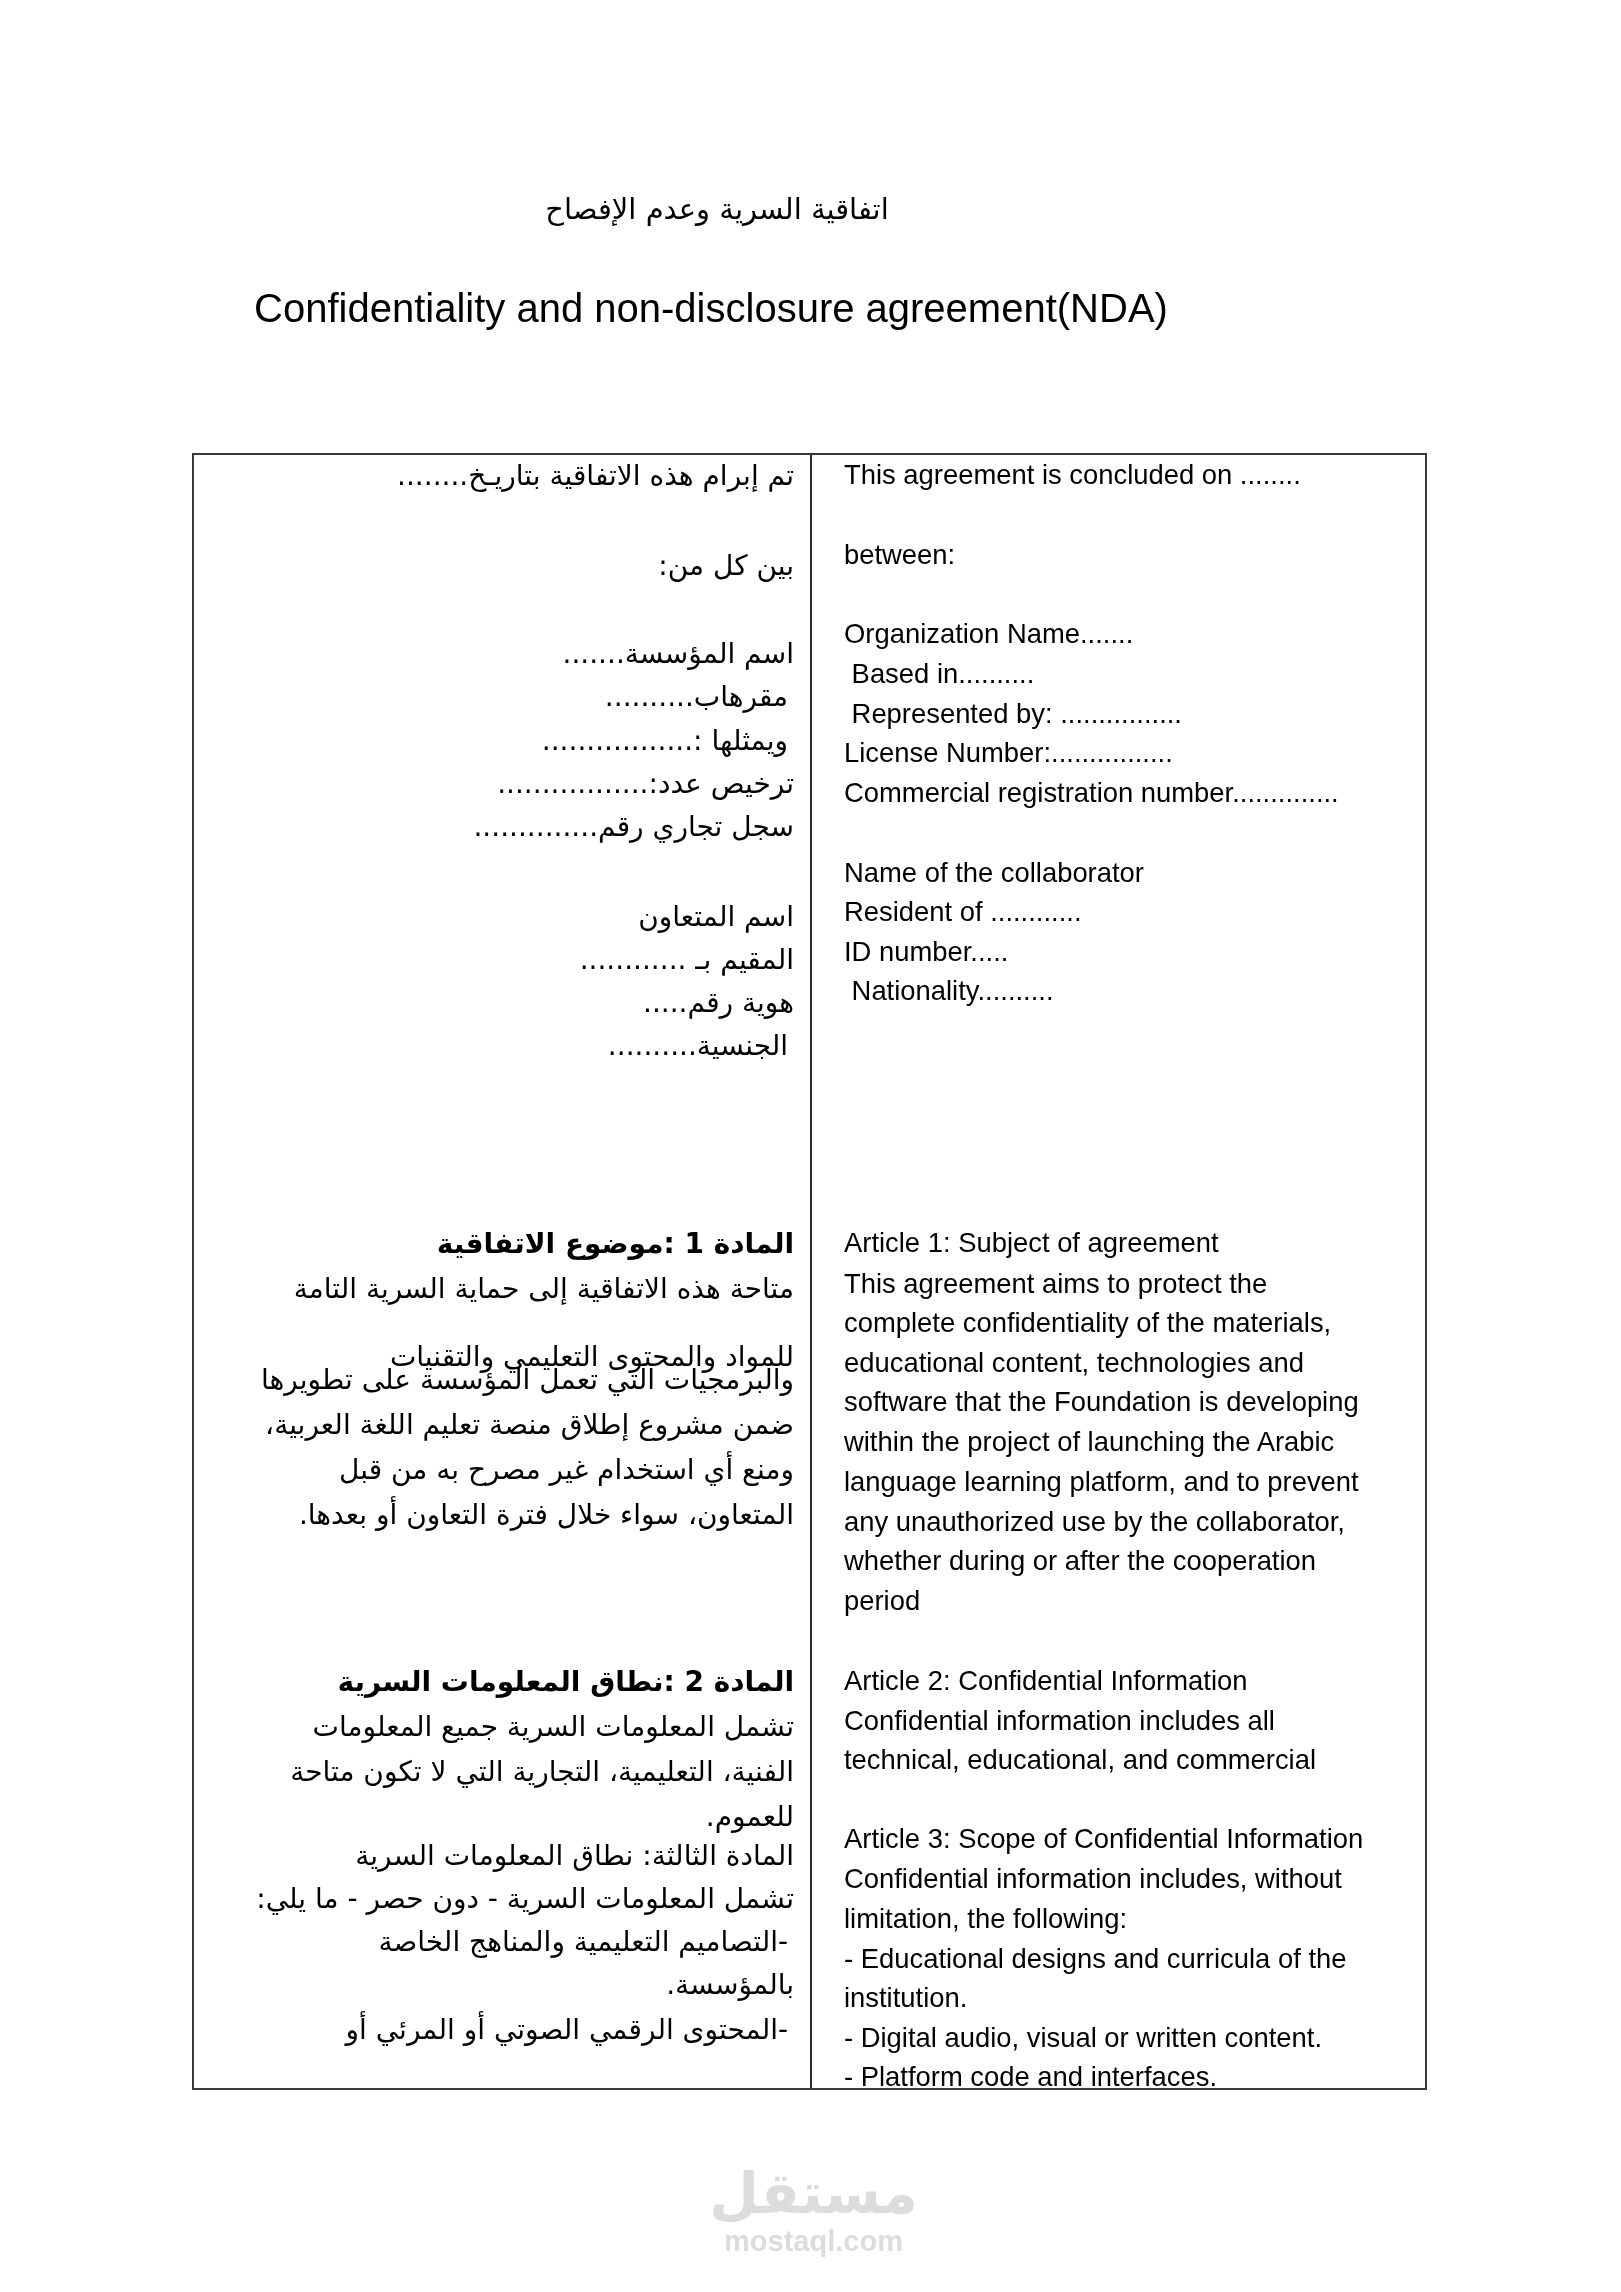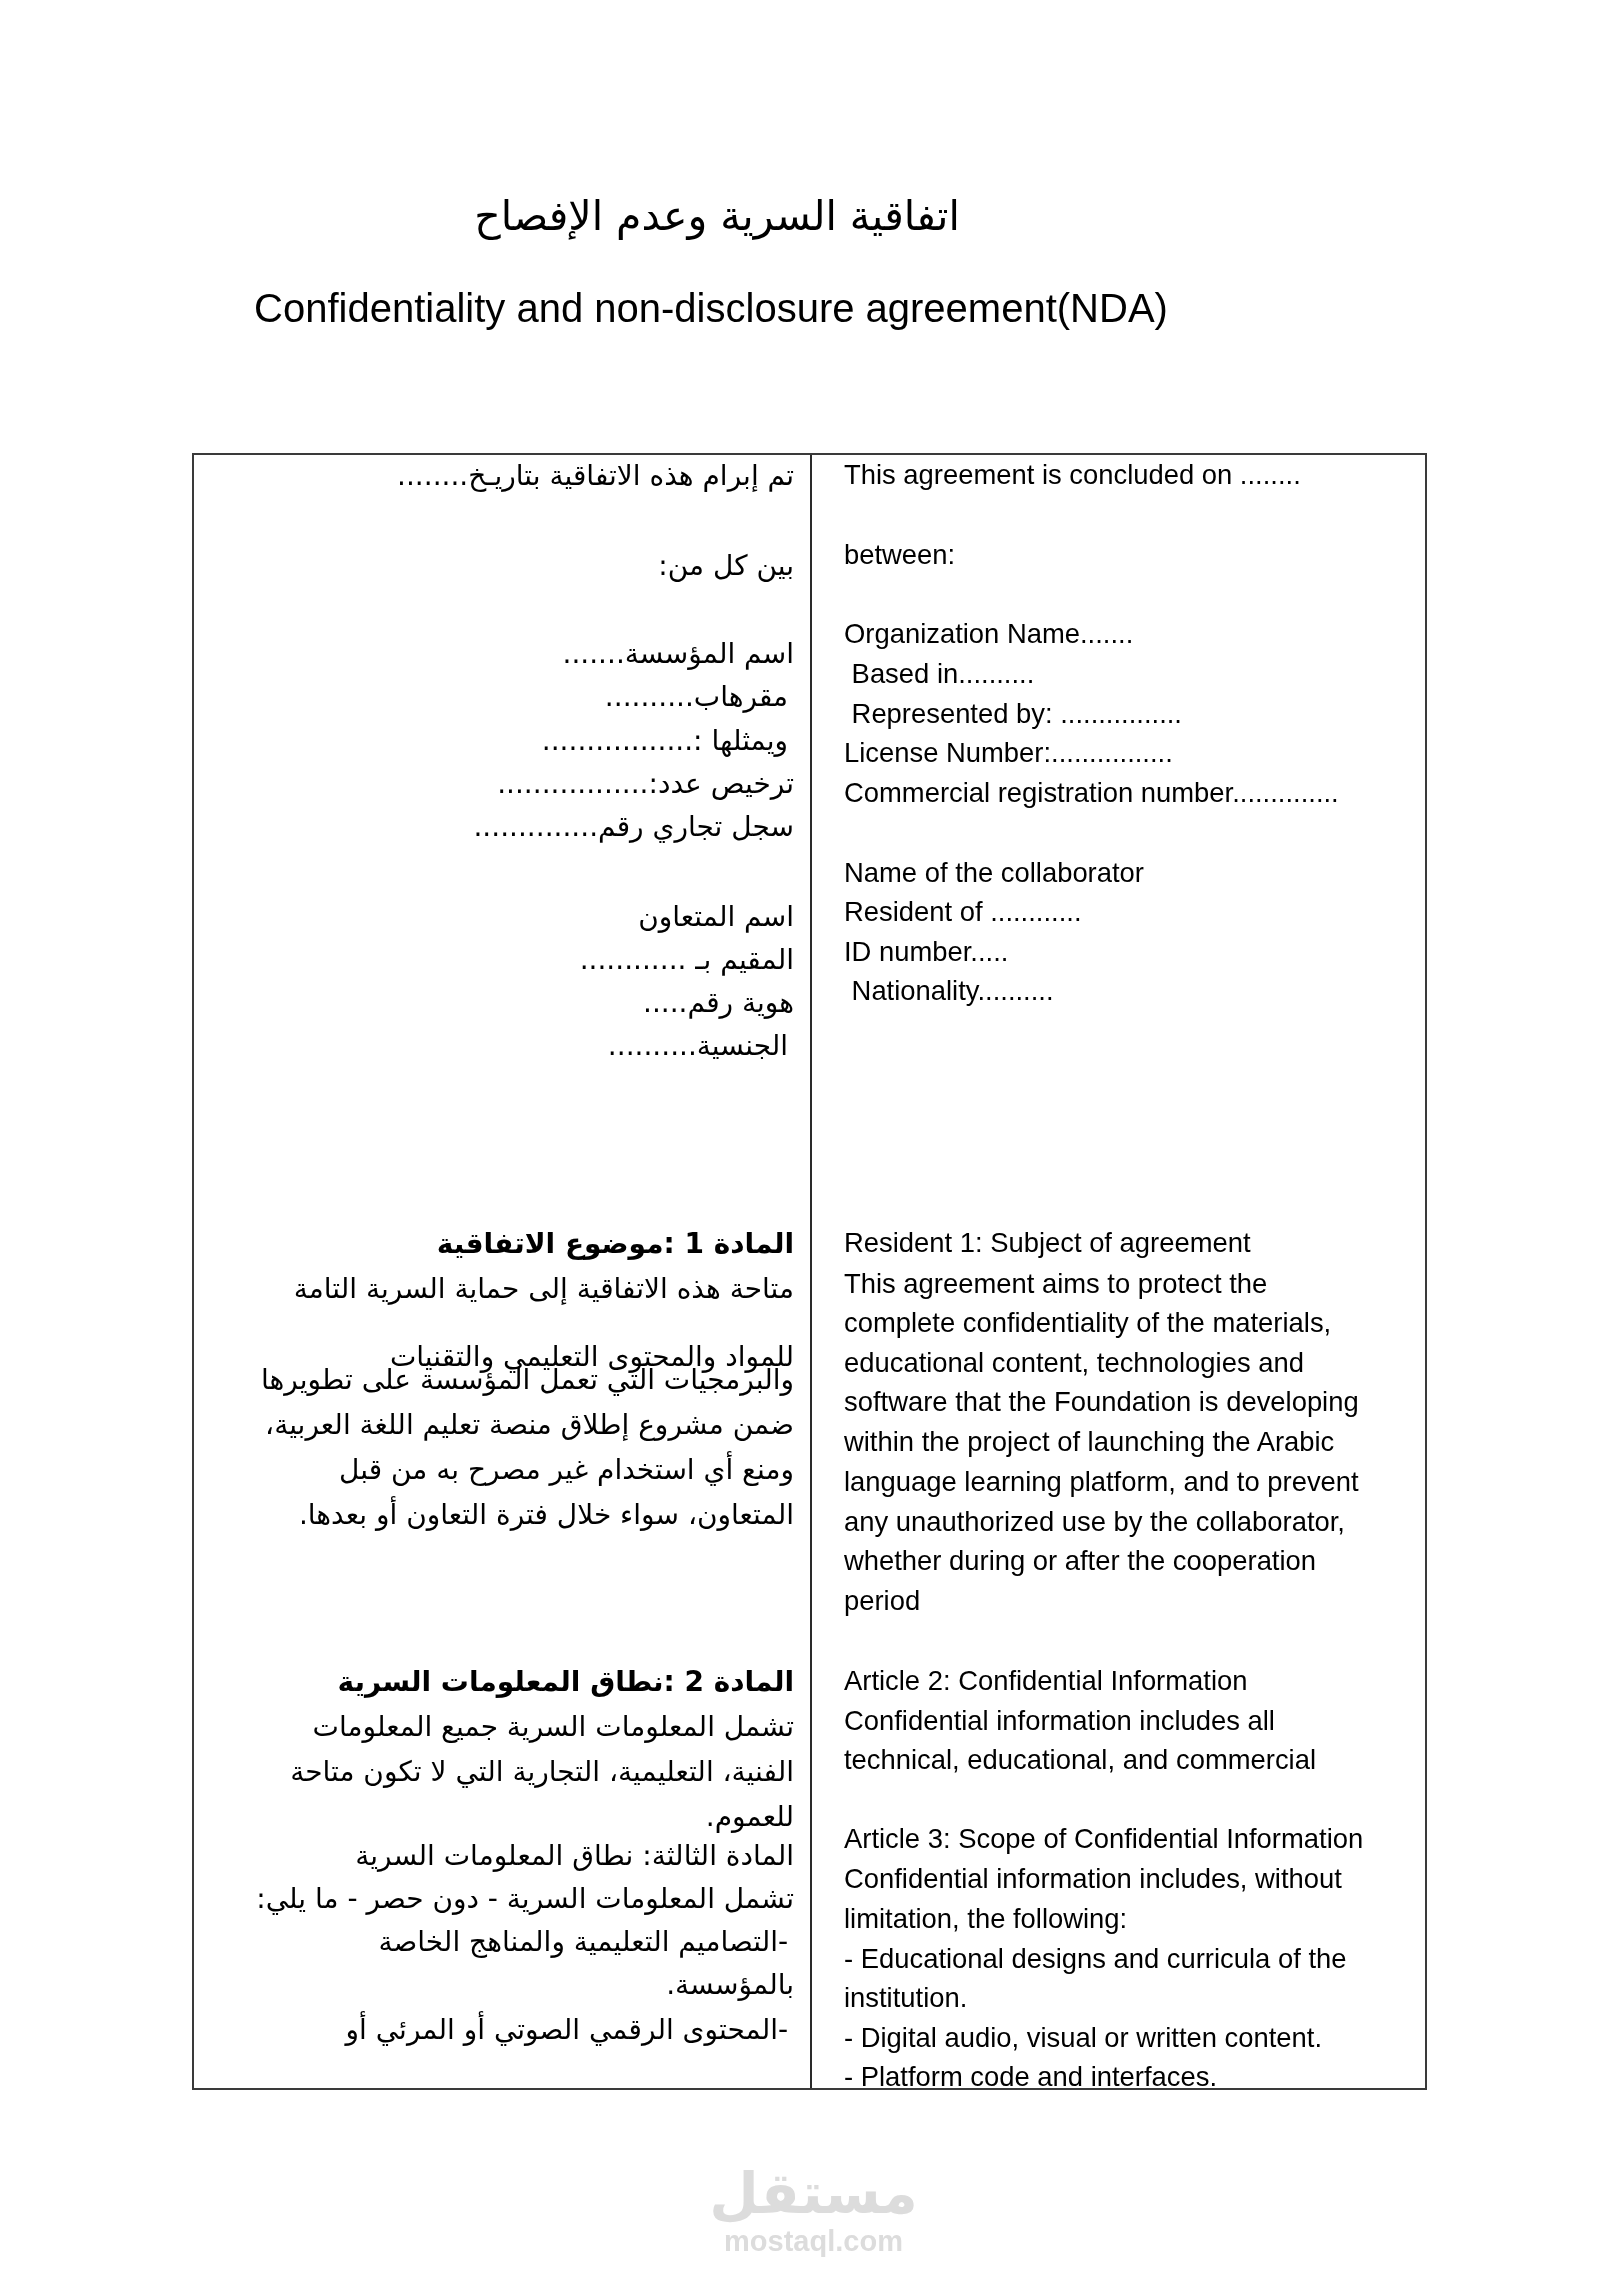--- a/index.html
+++ b/index.html
@@ -1,19 +1,19 @@
 <!DOCTYPE html>
 <html><head>
 <meta charset="utf-8">
 <style>
   html, body { margin: 0; padding: 0; background: #ffffff; }
   body { width: 1621px; height: 2293px; position: relative; overflow: hidden; color: #000; }
   .title-ar {
     position: absolute; left: 0; width: 1434px; top: 192px; text-align: center;
-    font-family: "DejaVu Sans", sans-serif; font-size: 41px; direction: rtl;
+    font-family: "DejaVu Sans", sans-serif; font-size: 29px; direction: rtl;
   }
   .title-en {
     position: absolute; left: 0; width: 1422px; top: 286px; text-align: center;
     font-family: "Liberation Sans", sans-serif; font-size: 40px; letter-spacing: 0px;
   }
   .table {
     position: absolute; left: 192px; top: 453px; width: 1231px; height: 1633px;
     border: 2.9px solid #3a3a3a;
   }
   .divider {
@@ -87,21 +87,21 @@
     <div class="ln" style="top:163px;">Organization Name.......</div>
     <div class="ln" style="top:203px; white-space:pre;"> Based in..........</div>
     <div class="ln" style="top:243px; white-space:pre;"> Represented by: ................</div>
     <div class="ln" style="top:282px;">License Number:................</div>
     <div class="ln" style="top:322px;">Commercial registration number..............</div>
     <div class="ln" style="top:402px;">Name of the collaborator</div>
     <div class="ln" style="top:441px;">Resident of ............</div>
     <div class="ln" style="top:481px;">ID number.....</div>
     <div class="ln" style="top:520px; white-space:pre;"> Nationality..........</div>
 
-    <div class="ln" style="top:772px;">Resident 1: Subject of agreement</div>
+    <div class="ln" style="top:772px;">Article 1: Subject of agreement</div>
     <div class="ln" style="top:813px;">This agreement aims to protect the</div>
     <div class="ln" style="top:852px;">complete confidentiality of the materials,</div>
     <div class="ln" style="top:892px;">educational content, technologies and</div>
     <div class="ln" style="top:931px;">software that the Foundation is developing</div>
     <div class="ln" style="top:971px;">within the project of launching the Arabic</div>
     <div class="ln" style="top:1011px;">language learning platform, and to prevent</div>
     <div class="ln" style="top:1051px;">any unauthorized use by the collaborator,</div>
     <div class="ln" style="top:1090px;">whether during or after the cooperation</div>
     <div class="ln" style="top:1130px;">period</div>
 

